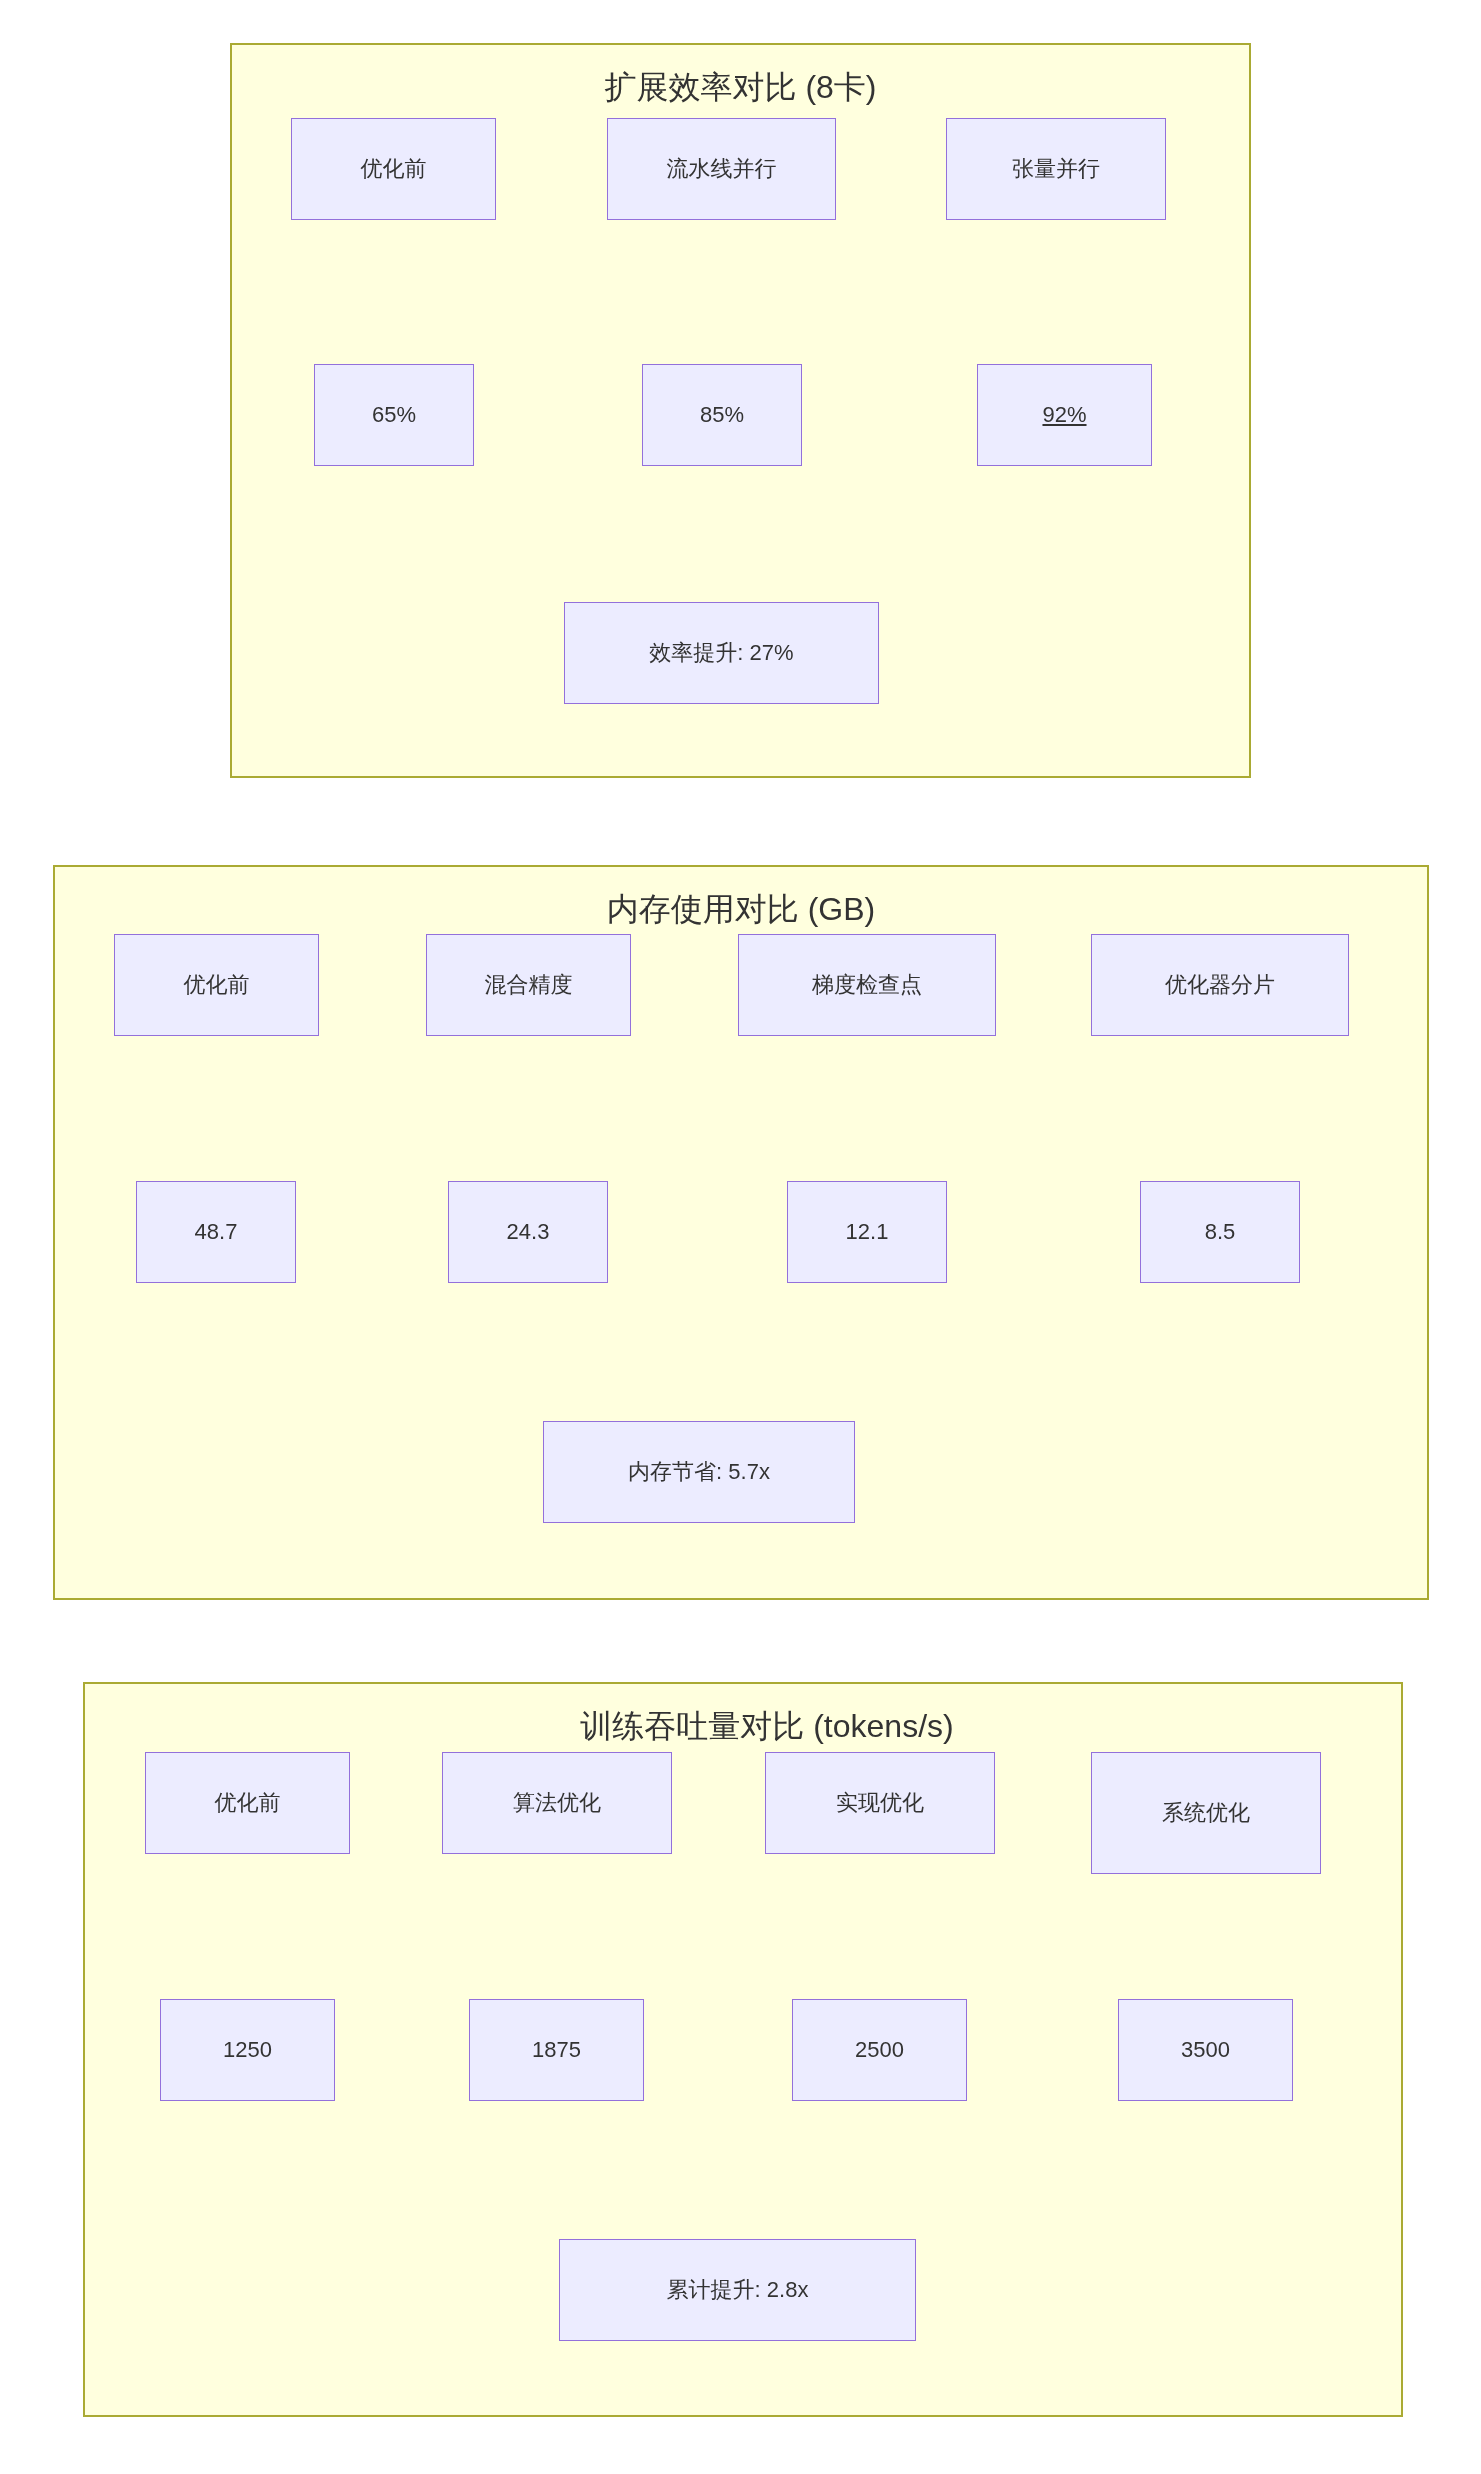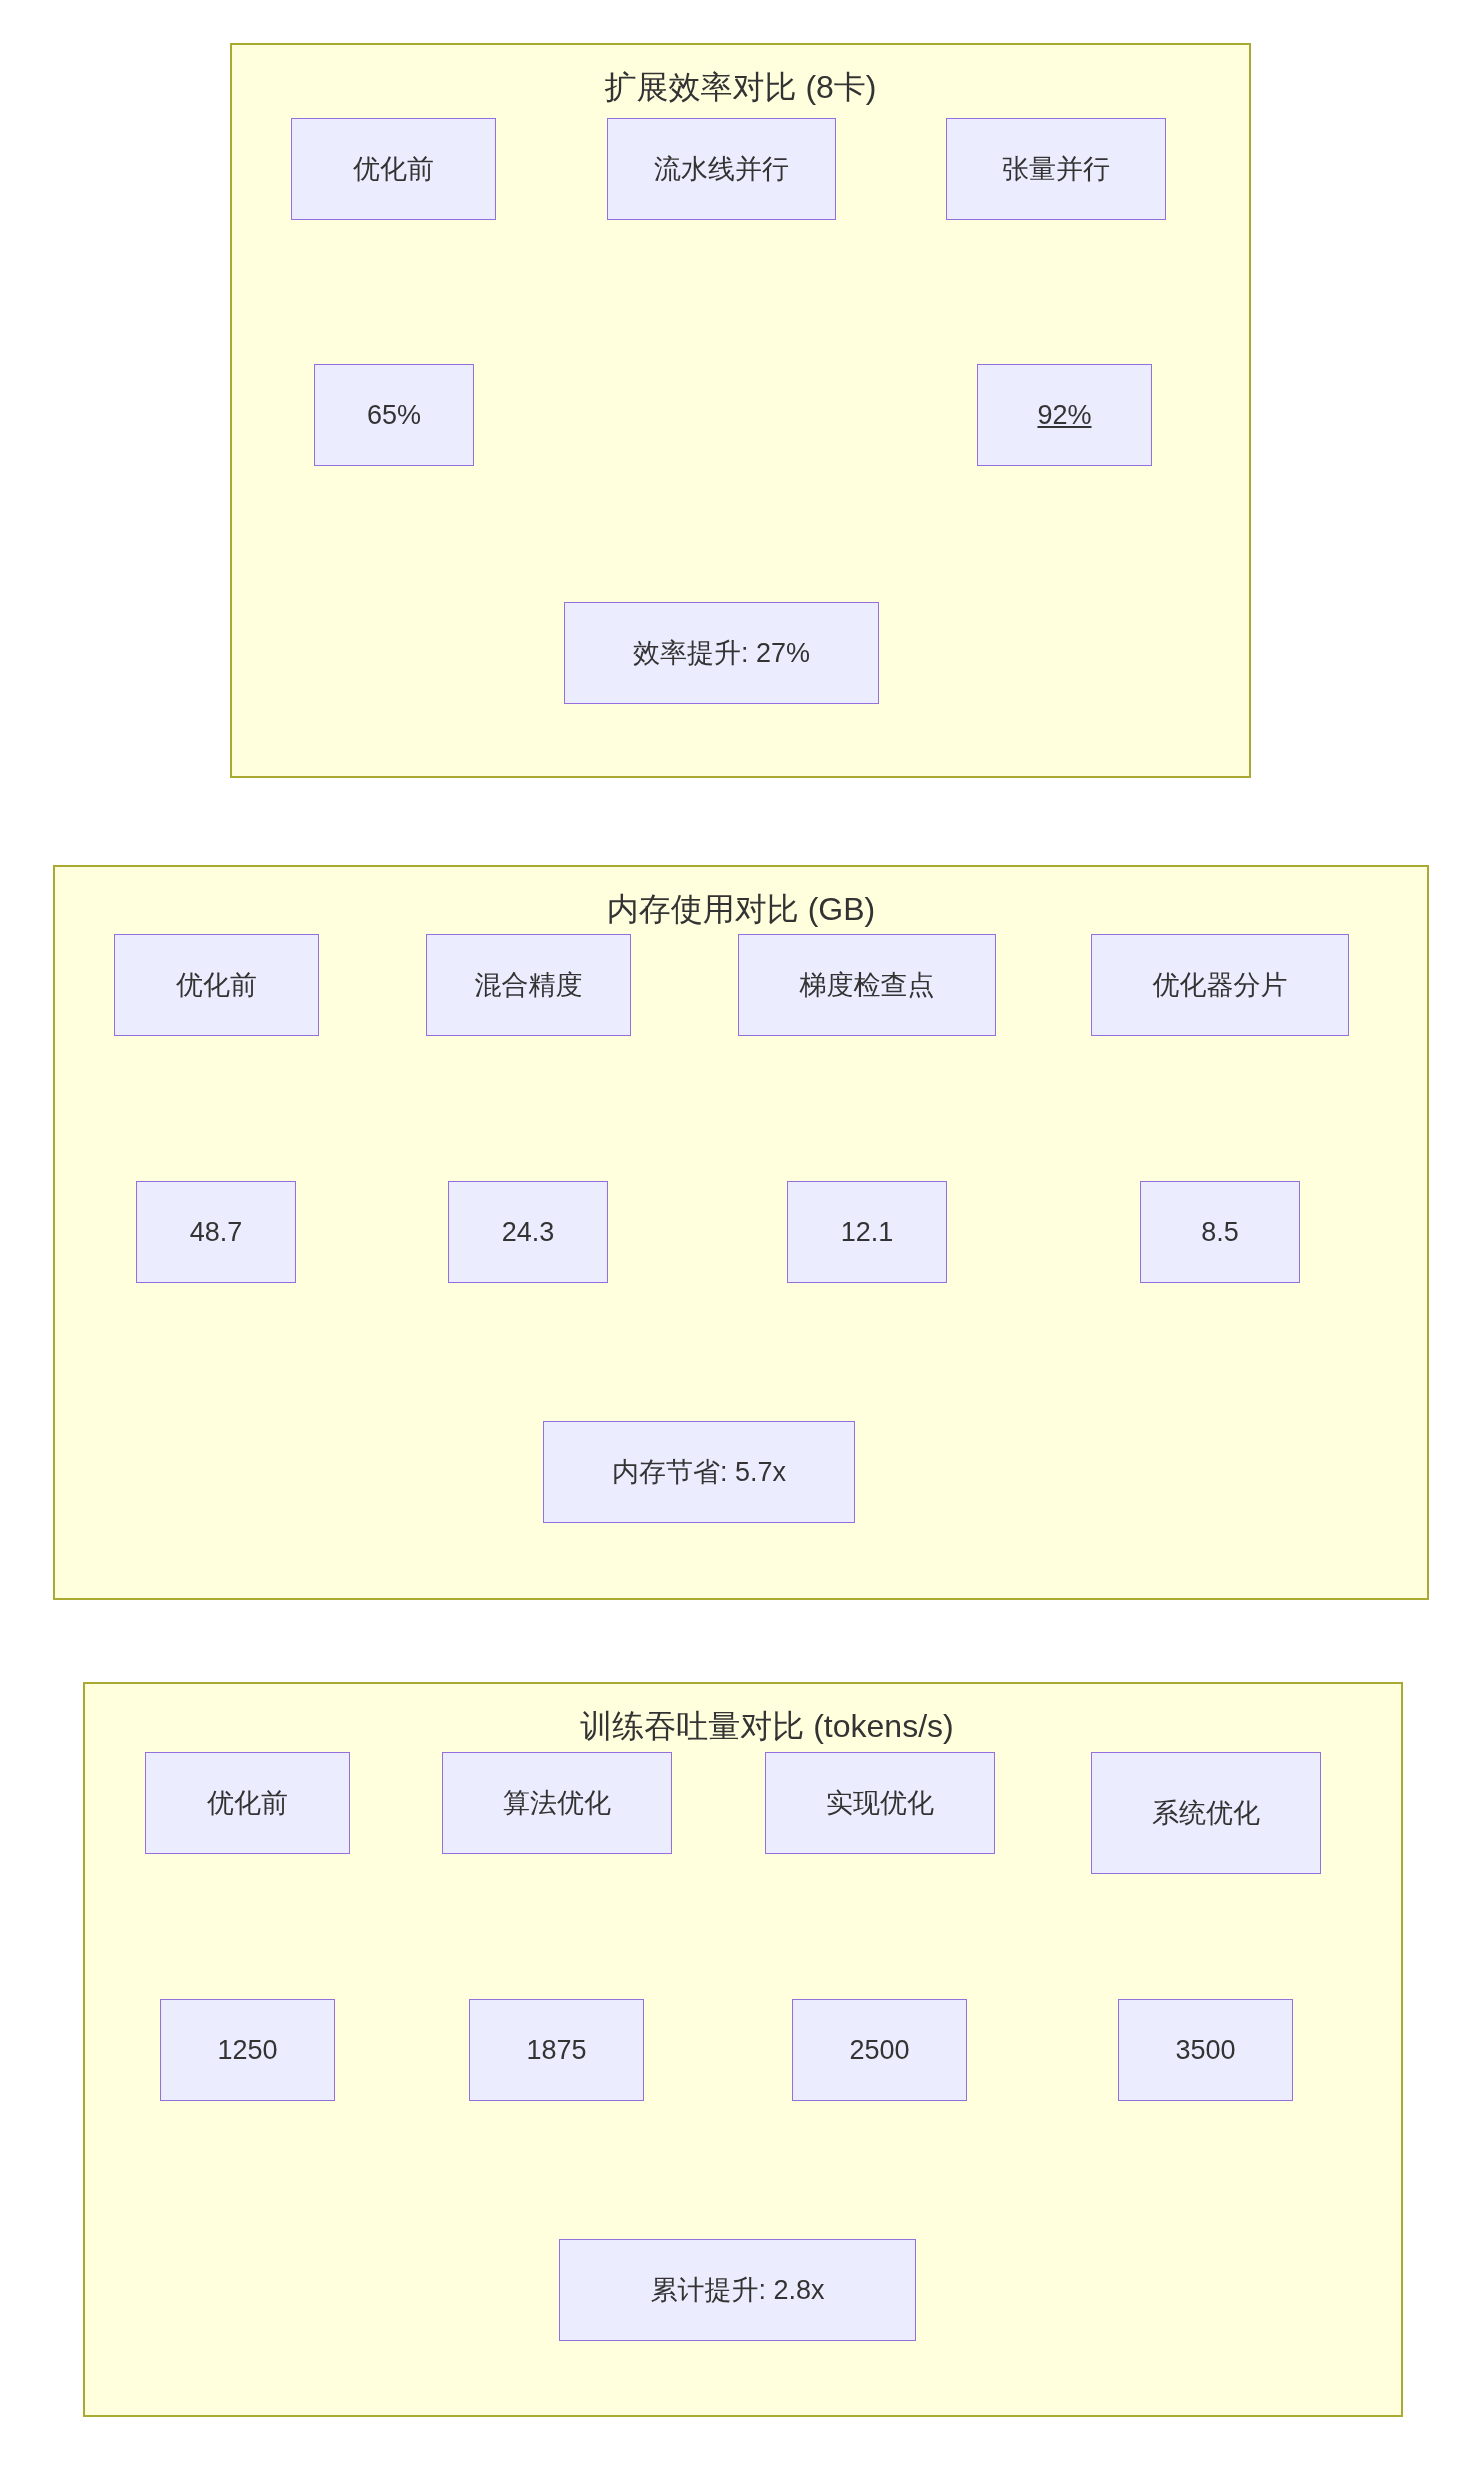--- a/index.html
+++ b/index.html
@@ -26,21 +26,21 @@
     white-space:nowrap;
   }
 
   
   .node{
     position:absolute;
     background:#ececff;
     border:1.9px solid #9370db;
     box-sizing:border-box;
     display:flex;align-items:center;justify-content:center;
-    font-size:27px;
+    font-size:22px;
     color:#333333;
     white-space:nowrap;
     text-align:center;
   }
 
   
   .edges{position:absolute;left:0;top:0;width:1481px;height:2475px;pointer-events:none;}
   .edges path{fill:none;stroke:#333333;stroke-width:2.6px;}
 </style>
 </head>
@@ -93,20 +93,23 @@
   </div>
   <div class="node" style="left:607px;top:118px;width:229px;height:102px;">
     <span>流水线并行</span>
   </div>
   <div class="node" style="left:946px;top:118px;width:220px;height:102px;">
     <span>张量并行</span>
   </div>
 
   <div class="node" style="left:314px;top:364px;width:160px;height:102px;">
     <span>65%</span>
+  </div>
+  <div class="node" style="left:642px;top:364px;width:160px;height:102px;">
+    <span>85%</span>
   </div>
   <div class="node" style="left:977px;top:364px;width:175px;height:102px;text-decoration:underline;">
     <span>92%</span>
   </div>
 
   <div class="node" style="left:564px;top:602px;width:315px;height:102px;">
     <span>效率提升: 27%</span>
   </div>
 
   <div class="panel" style="left:53px;top:865px;width:1376px;height:735px;">

